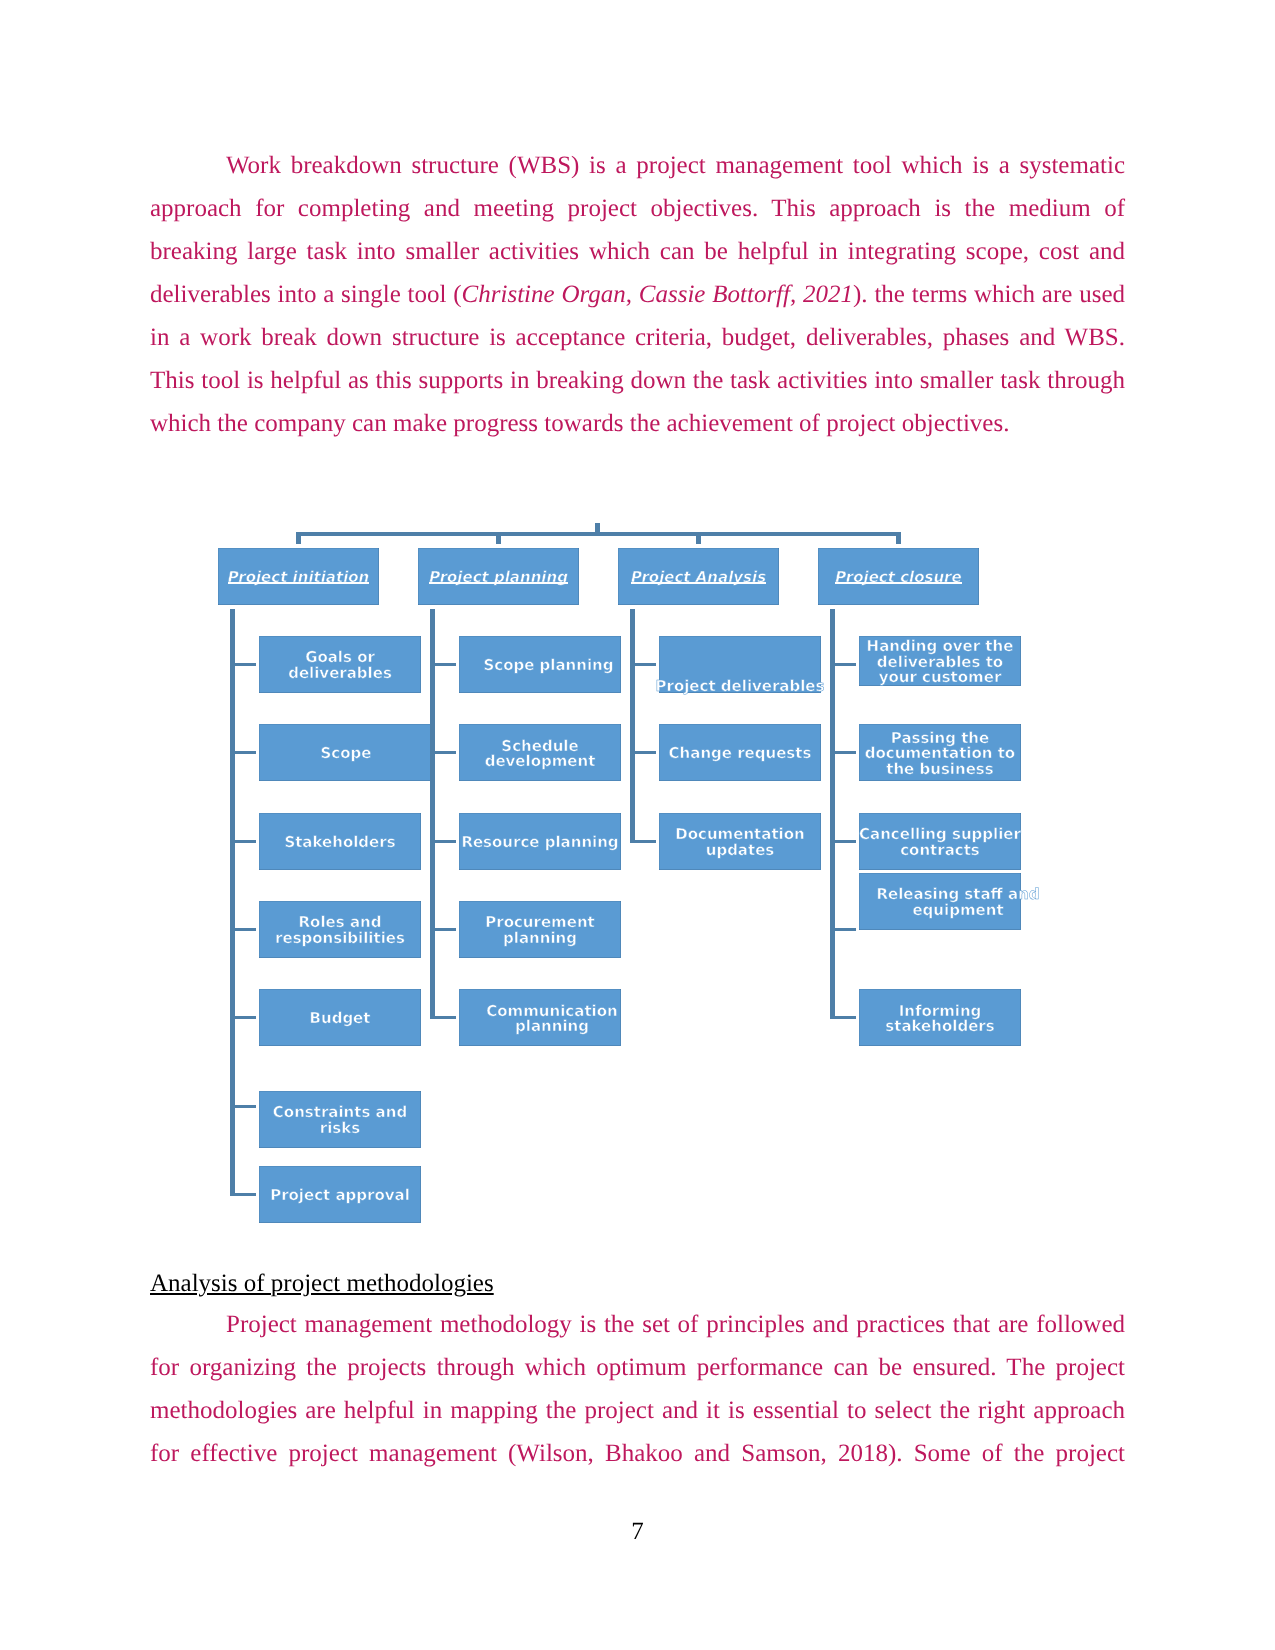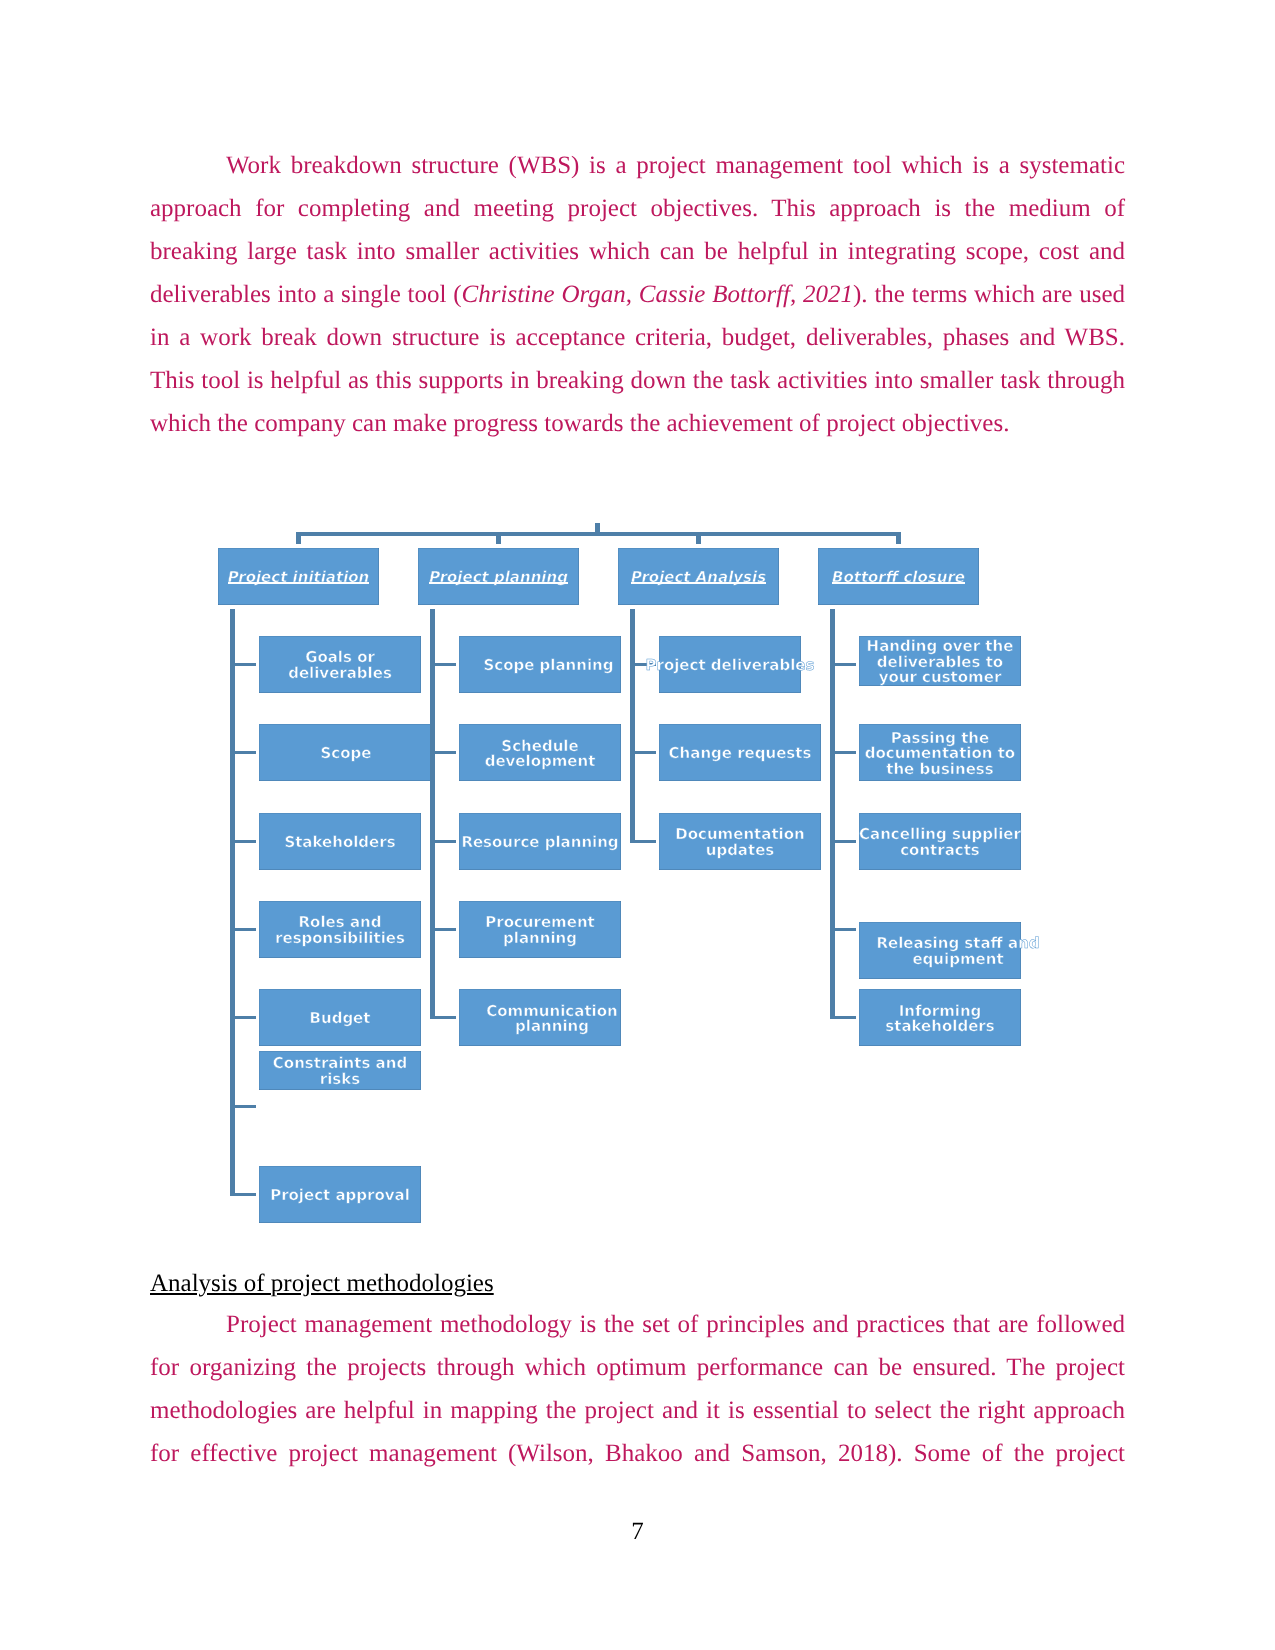--- a/index.html
+++ b/index.html
@@ -61,21 +61,21 @@
       </div>
       <div class="ln" style="left: 232px; top: 927.99px; width: 24px; height: 3px;"></div>
       <div class="node leaf" style="left: 259px; top: 900.99px; width: 162px; height: 57px;">
         <span style="white-space: nowrap;">Roles and<br>responsibilities</span>
       </div>
       <div class="ln" style="left: 232px; top: 1016.32px; width: 24px; height: 3px;"></div>
       <div class="node leaf" style="left: 259px; top: 989.32px; width: 162px; height: 57px;">
         <span style="white-space: nowrap;">Budget</span>
       </div>
       <div class="ln" style="left: 232px; top: 1104.65px; width: 24px; height: 3px;"></div>
-      <div class="node leaf" style="left: 259px; top: 1051px; width: 162px; height: 39px;">
+      <div class="node leaf" style="left: 259px; top: 1091px; width: 162px; height: 57px;">
         <span style="white-space: nowrap;">Constraints and<br>risks</span>
       </div>
       <div class="ln" style="left: 232px; top: 1192.98px; width: 24px; height: 3px;"></div>
       <div class="node leaf" style="left: 259px; top: 1165.98px; width: 162px; height: 57px;">
         <span style="white-space: nowrap;">Project approval</span>
       </div>
       <div class="ln" style="left: 496px; top: 532px; width: 5px; height: 12px;"></div>
       <div class="node lvl2" style="left: 418px; top: 548px; width: 161px; height: 57px;">
         <span style="white-space: nowrap;">Project planning</span>
       </div>
@@ -99,50 +99,50 @@
       <div class="ln" style="left: 432px; top: 1016.32px; width: 24px; height: 3px;"></div>
       <div class="node leaf" style="left: 459px; top: 989.32px; width: 162px; height: 57px;">
         <span style="white-space: nowrap; margin-left: 24px;">Communication<br>planning</span>
       </div>
       <div class="ln" style="left: 696px; top: 532px; width: 5px; height: 12px;"></div>
       <div class="node lvl2" style="left: 618px; top: 548px; width: 161px; height: 57px;">
         <span style="white-space: nowrap;">Project Analysis</span>
       </div>
       <div class="ln" style="left: 630px; top: 609px; width: 5px; height: 233.66px;"></div>
       <div class="ln" style="left: 632px; top: 663px; width: 24px; height: 3px;"></div>
-      <div class="node leaf" style="left: 659px; top: 636px; width: 142px; height: 57px;">
+      <div class="node leaf" style="left: 659px; top: 636px; width: 162px; height: 57px; align-items: flex-end;">
         <span style="white-space: nowrap;">Project deliverables</span>
       </div>
       <div class="ln" style="left: 632px; top: 751.33px; width: 24px; height: 3px;"></div>
       <div class="node leaf" style="left: 659px; top: 724.33px; width: 162px; height: 57px;">
         <span style="white-space: nowrap;">Change requests</span>
       </div>
       <div class="ln" style="left: 632px; top: 839.66px; width: 24px; height: 3px;"></div>
       <div class="node leaf" style="left: 659px; top: 812.66px; width: 162px; height: 57px;">
         <span style="white-space: nowrap;">Documentation<br>updates</span>
       </div>
       <div class="ln" style="left: 896px; top: 532px; width: 5px; height: 12px;"></div>
       <div class="node lvl2" style="left: 818px; top: 548px; width: 161px; height: 57px;">
-        <span style="white-space: nowrap;">Bottorff closure</span>
+        <span style="white-space: nowrap;">Project closure</span>
       </div>
       <div class="ln" style="left: 830px; top: 609px; width: 5px; height: 410.32px;"></div>
       <div class="ln" style="left: 832px; top: 663px; width: 24px; height: 3px;"></div>
       <div class="node leaf" style="left: 859px; top: 636px; width: 162px; height: 50px;">
         <span style="white-space: nowrap;">Handing over the<br>deliverables to<br>your customer</span>
       </div>
       <div class="ln" style="left: 832px; top: 751.33px; width: 24px; height: 3px;"></div>
       <div class="node leaf" style="left: 859px; top: 724.33px; width: 162px; height: 57px;">
         <span style="white-space: nowrap;">Passing the<br>documentation to<br>the business</span>
       </div>
       <div class="ln" style="left: 832px; top: 839.66px; width: 24px; height: 3px;"></div>
       <div class="node leaf" style="left: 859px; top: 812.66px; width: 162px; height: 57px;">
         <span style="white-space: nowrap;">Cancelling supplier<br>contracts</span>
       </div>
       <div class="ln" style="left: 832px; top: 927.99px; width: 24px; height: 3px;"></div>
-      <div class="node leaf" style="left: 859px; top: 922px; width: 162px; height: 57px; padding-left: 36px;">
+      <div class="node leaf" style="left: 859px; top: 873px; width: 162px; height: 57px; padding-left: 36px;">
         <span style="white-space: nowrap;">Releasing staff and<br>equipment</span>
       </div>
       <div class="ln" style="left: 832px; top: 1016.32px; width: 24px; height: 3px;"></div>
       <div class="node leaf" style="left: 859px; top: 989.32px; width: 162px; height: 57px;">
         <span style="white-space: nowrap;">Informing<br>stakeholders</span>
       </div>
     </div>
 
   <div class="heading" style="top:1261.5px;">Analysis of project methodologies</div>
 

